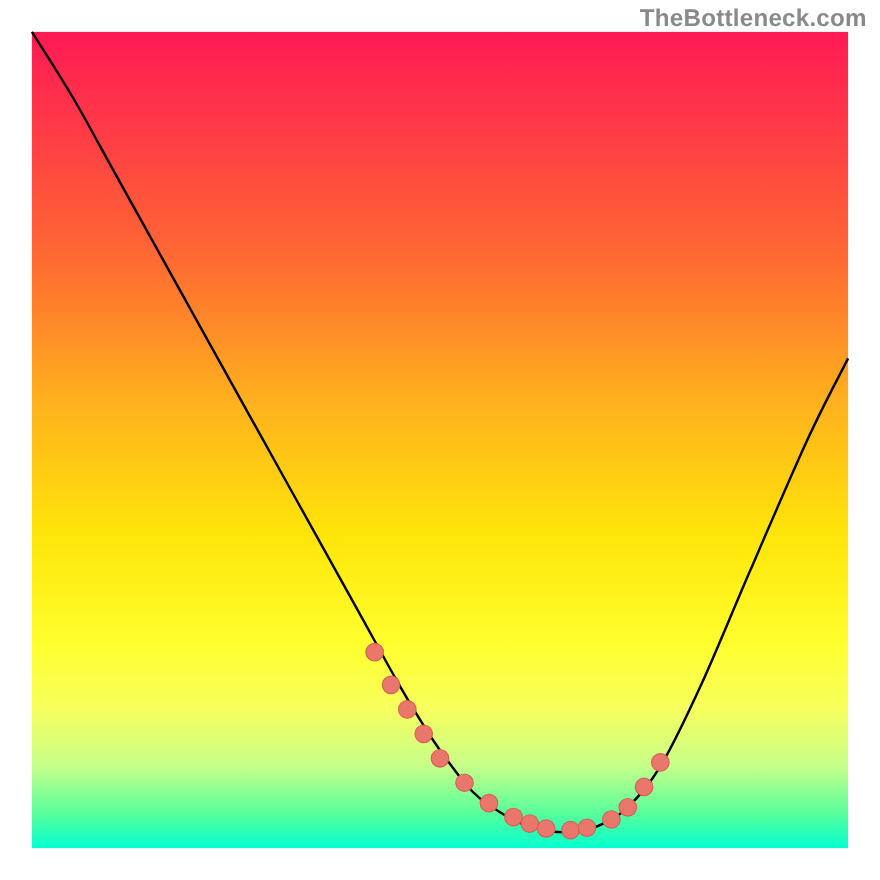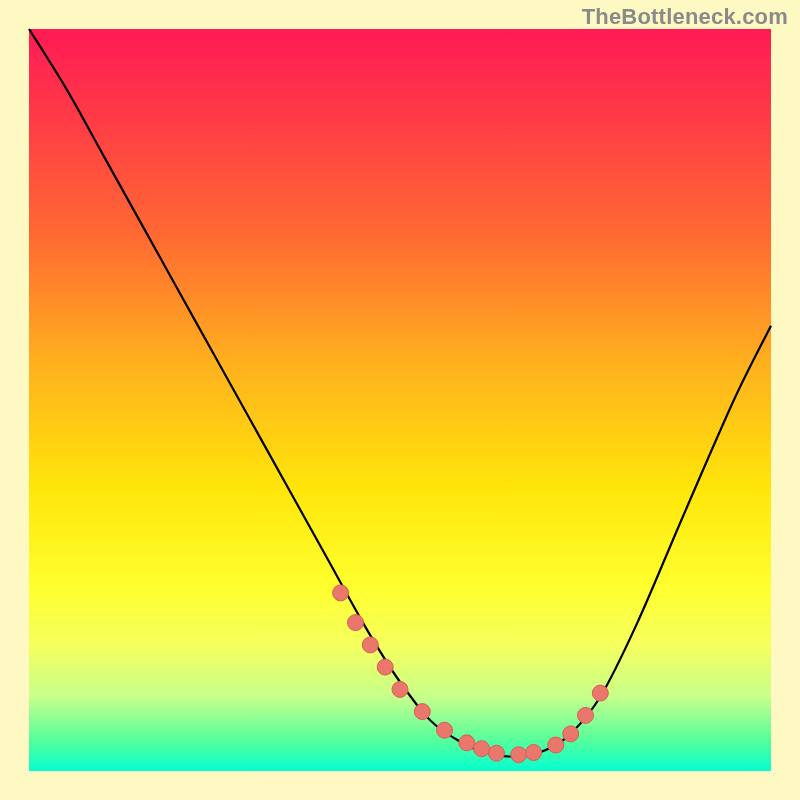--- a/index.html
+++ b/index.html
@@ -9,21 +9,21 @@
     height: 800px;
     background: #000;
     overflow: hidden;
   }
   .frame {
     position: absolute;
     left: 0;
     top: 0;
     width: 800px;
     height: 800px;
-    background: #fef9c3;
+    background: #ffffff;
   }
   .plot-area {
     position: absolute;
     left: 29px;
     top: 29px;
     width: 742px;
     height: 742px;
     
     background: linear-gradient(to bottom,
       #ff1a55 0%,

